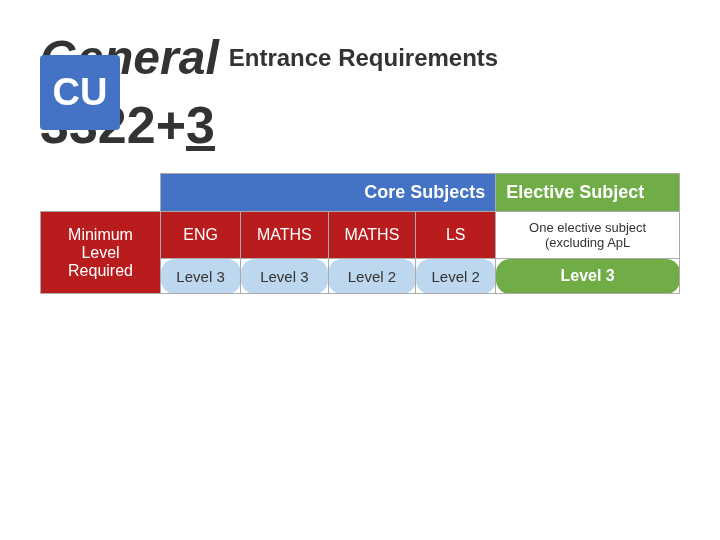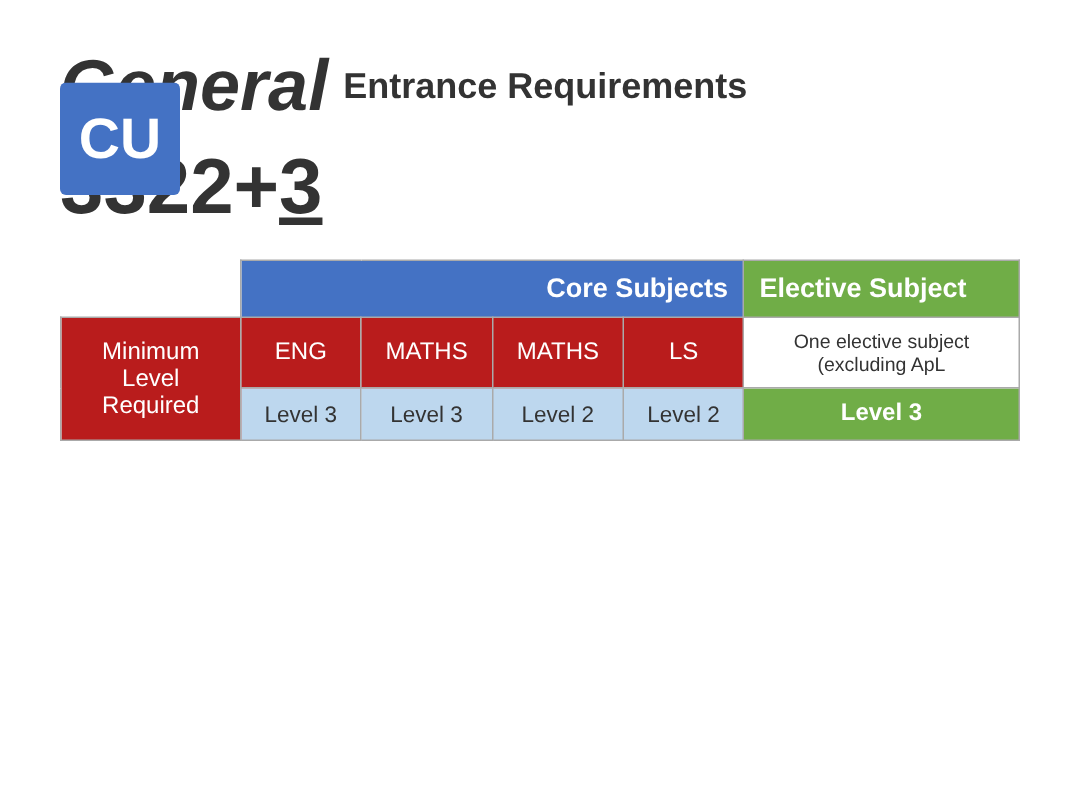--- a/index.html
+++ b/index.html
@@ -130,20 +130,21 @@
       font-size: 13px;
       font-weight: normal;
       border-radius: 18px;
     }
 
     
     .level-row td {
       background: #bdd7ee;
       color: #333333;
       font-size: 15px;
+      border-radius: 14px;
     }
 
     .level-row td.elective-level {
       background: #70ad47;
       color: #ffffff;
       font-size: 16px;
       font-weight: bold;
     }
   </style>
 </head>

